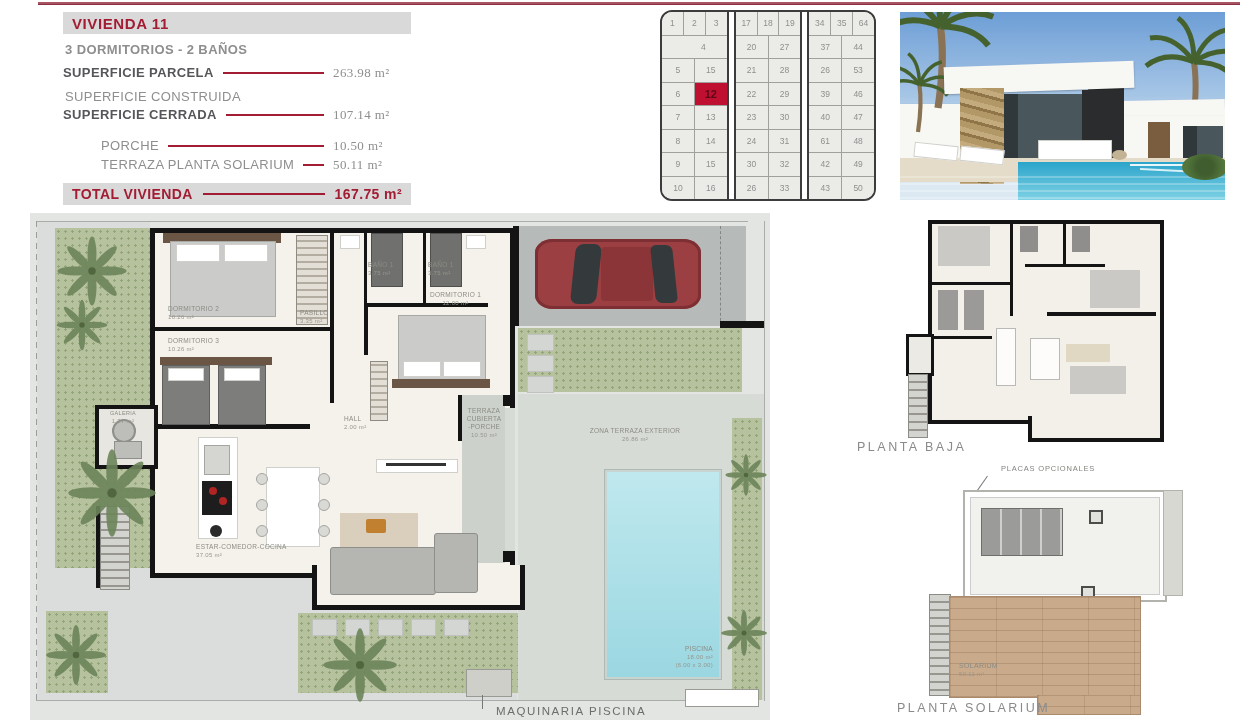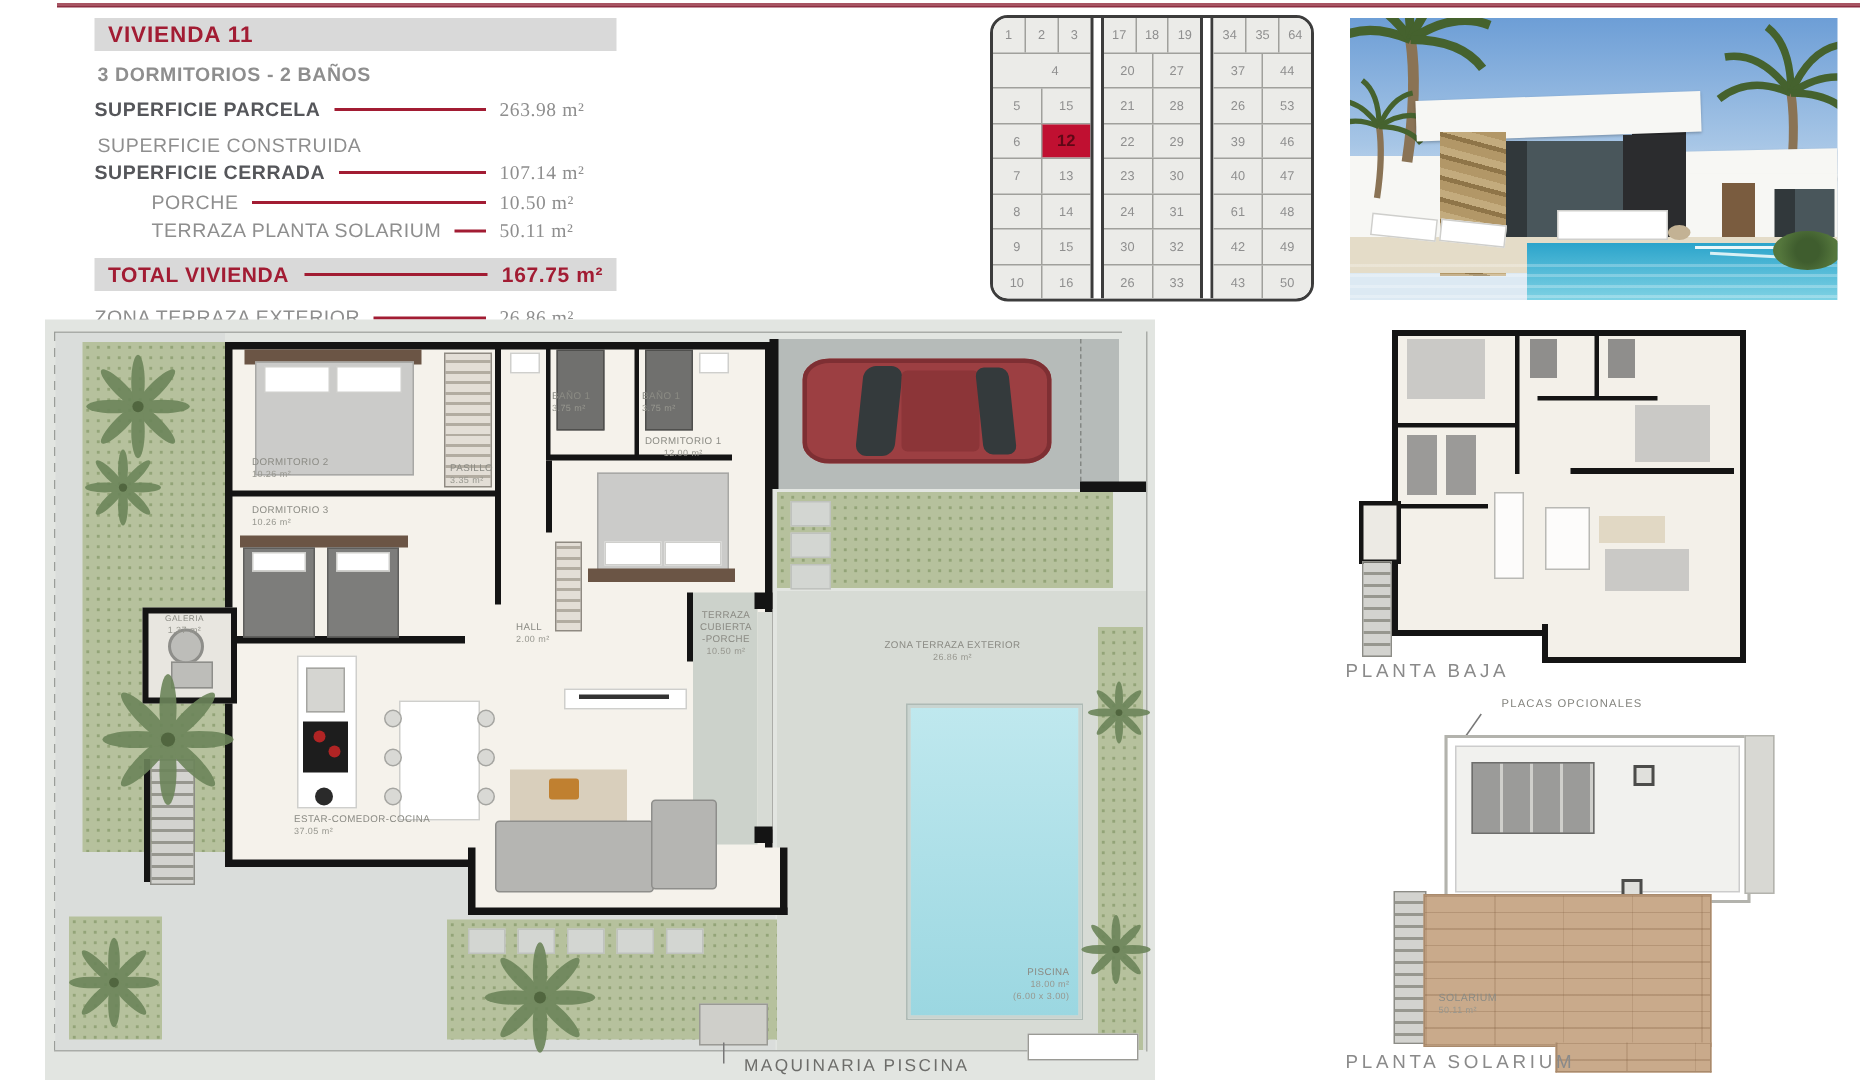--- a/index.html
+++ b/index.html
@@ -113,21 +113,21 @@
     <span class="lbl">SUPERFICIE PARCELA</span>
     <span class="ln"></span>
     <span class="val">263.98 m²</span>
   </div>
   <div class="plain">SUPERFICIE CONSTRUIDA</div>
   <div class="srow bold" style="margin-top:2px">
     <span class="lbl">SUPERFICIE CERRADA</span>
     <span class="ln"></span>
     <span class="val">107.14 m²</span>
   </div>
-  <div class="srow ind" style="margin-top:3px">
+  <div class="srow ind" style="margin-top:14px">
     <span class="lbl">PORCHE</span>
     <span class="ln"></span>
     <span class="val">10.50 m²</span>
   </div>
   <div class="srow ind" style="margin-top:2px">
     <span class="lbl">TERRAZA PLANTA SOLARIUM</span>
     <span class="ln"></span>
     <span class="val">50.11 m²</span>
   </div>
   <div class="total">
@@ -470,21 +470,21 @@
   <div class="mfurn" style="left:38px;top:74px;width:20px;height:40px;background:#8b8b89"></div>
   <div class="mfurn" style="left:64px;top:74px;width:20px;height:40px;background:#8b8b89"></div>
   <div class="mfurn" style="left:120px;top:10px;width:18px;height:26px;background:#7d7d7b"></div>
   <div class="mfurn" style="left:172px;top:10px;width:18px;height:26px;background:#7d7d7b"></div>
   <div class="mfurn" style="left:190px;top:54px;width:50px;height:38px"></div>
   <div class="mfurn" style="left:96px;top:112px;width:18px;height:56px;background:#fff;border:1px solid #b0b0ac"></div>
   <div class="mfurn" style="left:130px;top:122px;width:28px;height:40px;background:#fff;border:1px solid #b0b0ac"></div>
   <div class="mfurn" style="left:170px;top:150px;width:56px;height:28px"></div>
   <div class="mfurn" style="left:166px;top:128px;width:44px;height:18px;background:#ddd3bd"></div>
 </section>
-<div class="abs plan-label" style="left:897px;top:440px">PLANTA BAJA</div>
+<div class="abs plan-label" style="left:857px;top:440px">PLANTA BAJA</div>
 
 <section class="abs solar">
   <div class="abs tinylbl" style="left:76px;top:2px">PLACAS OPCIONALES</div>
   <div class="abs" style="left:62px;top:14px;width:1px;height:34px;background:#777;transform:rotate(35deg);transform-origin:top"></div>
   <div class="abs roof" style="left:38px;top:28px;width:200px;height:108px"></div>
   <div class="abs" style="left:238px;top:28px;width:18px;height:104px;background:#d8d8d3;border:1px solid #b3b3ad"></div>
   <div class="abs panel" style="left:56px;top:46px;width:80px;height:46px"></div>
   <div class="vent" style="left:164px;top:48px"></div>
   <div class="vent" style="left:156px;top:124px"></div>
   <div class="vent" style="left:66px;top:166px"></div>

